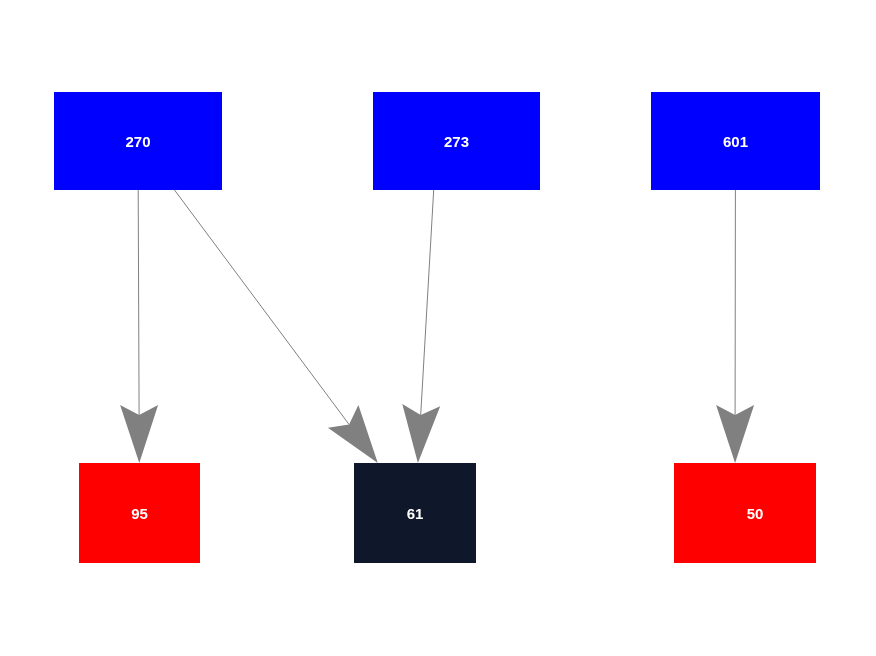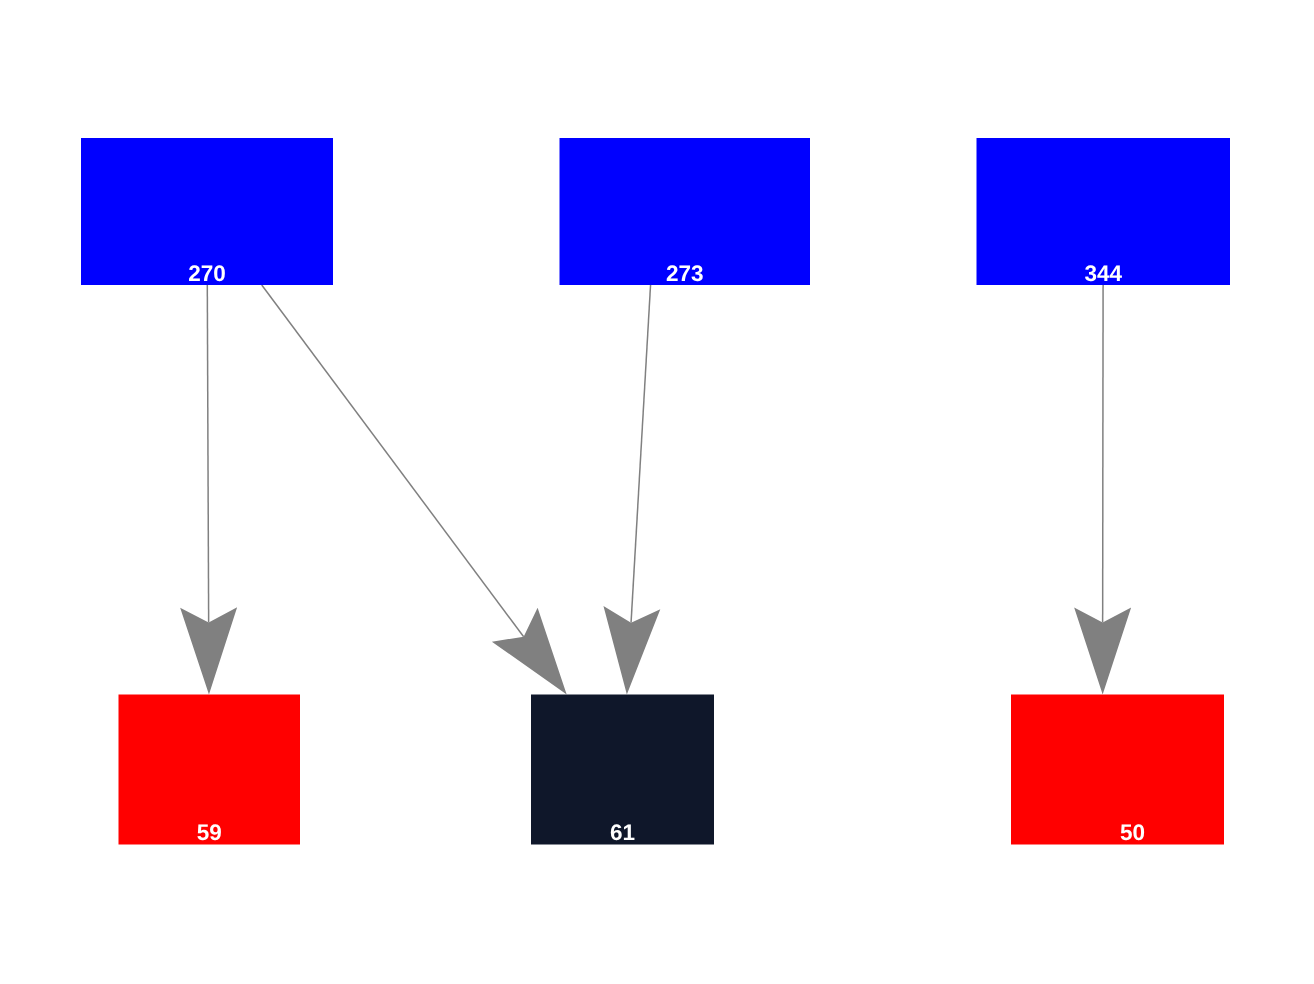--- a/index.html
+++ b/index.html
@@ -17,21 +17,21 @@
   }
   #edge-layer {
     position: absolute;
     left: 0;
     top: 0;
     pointer-events: none;
   }
   .node {
     position: absolute;
     display: flex;
-    align-items: flex-end;
+    align-items: center;
     justify-content: center;
   }
   .node-label {
     color: #ffffff;
     font-size: 15px;
     font-weight: bold;
     line-height: 1;
   }
 </style>
 </head>
@@ -51,25 +51,25 @@
 
   <div class="node" style="left: 54px; top: 92px; width: 168px; height: 98px; background: rgb(0, 0, 255);">
     <span class="node-label" style="color: rgb(255, 255, 255);">270</span>
   </div>
 
   <div class="node" style="left: 353px; top: 92px; width: 167px; height: 98px; background: rgb(0, 0, 255); margin-left: 20px;">
     <span class="node-label" style="color: rgb(255, 255, 255);">273</span>
   </div>
 
   <div class="node" style="left: 651px; top: 92px; width: 169px; height: 98px; background: rgb(0, 0, 255);">
-    <span class="node-label" style="color: rgb(255, 255, 255);">344</span>
+    <span class="node-label" style="color: rgb(255, 255, 255);">601</span>
   </div>
 
   <div class="node" style="left: 79px; top: 463px; width: 121px; height: 100px; background: rgb(255, 0, 0);">
-    <span class="node-label" style="color: rgb(255, 255, 255);">59</span>
+    <span class="node-label" style="color: rgb(255, 255, 255);">95</span>
   </div>
 
   <div class="node" style="left: 354px; top: 463px; width: 122px; height: 100px; background: #0f172a;">
     <span class="node-label" style="color: rgb(255, 255, 255);">61</span>
   </div>
 
   <div class="node" style="left: 674px; top: 463px; width: 122px; height: 100px; background: rgb(255, 0, 0); padding-left: 20px;">
     <span class="node-label" style="color: rgb(255, 255, 255);">50</span>
   </div>
 </div>

